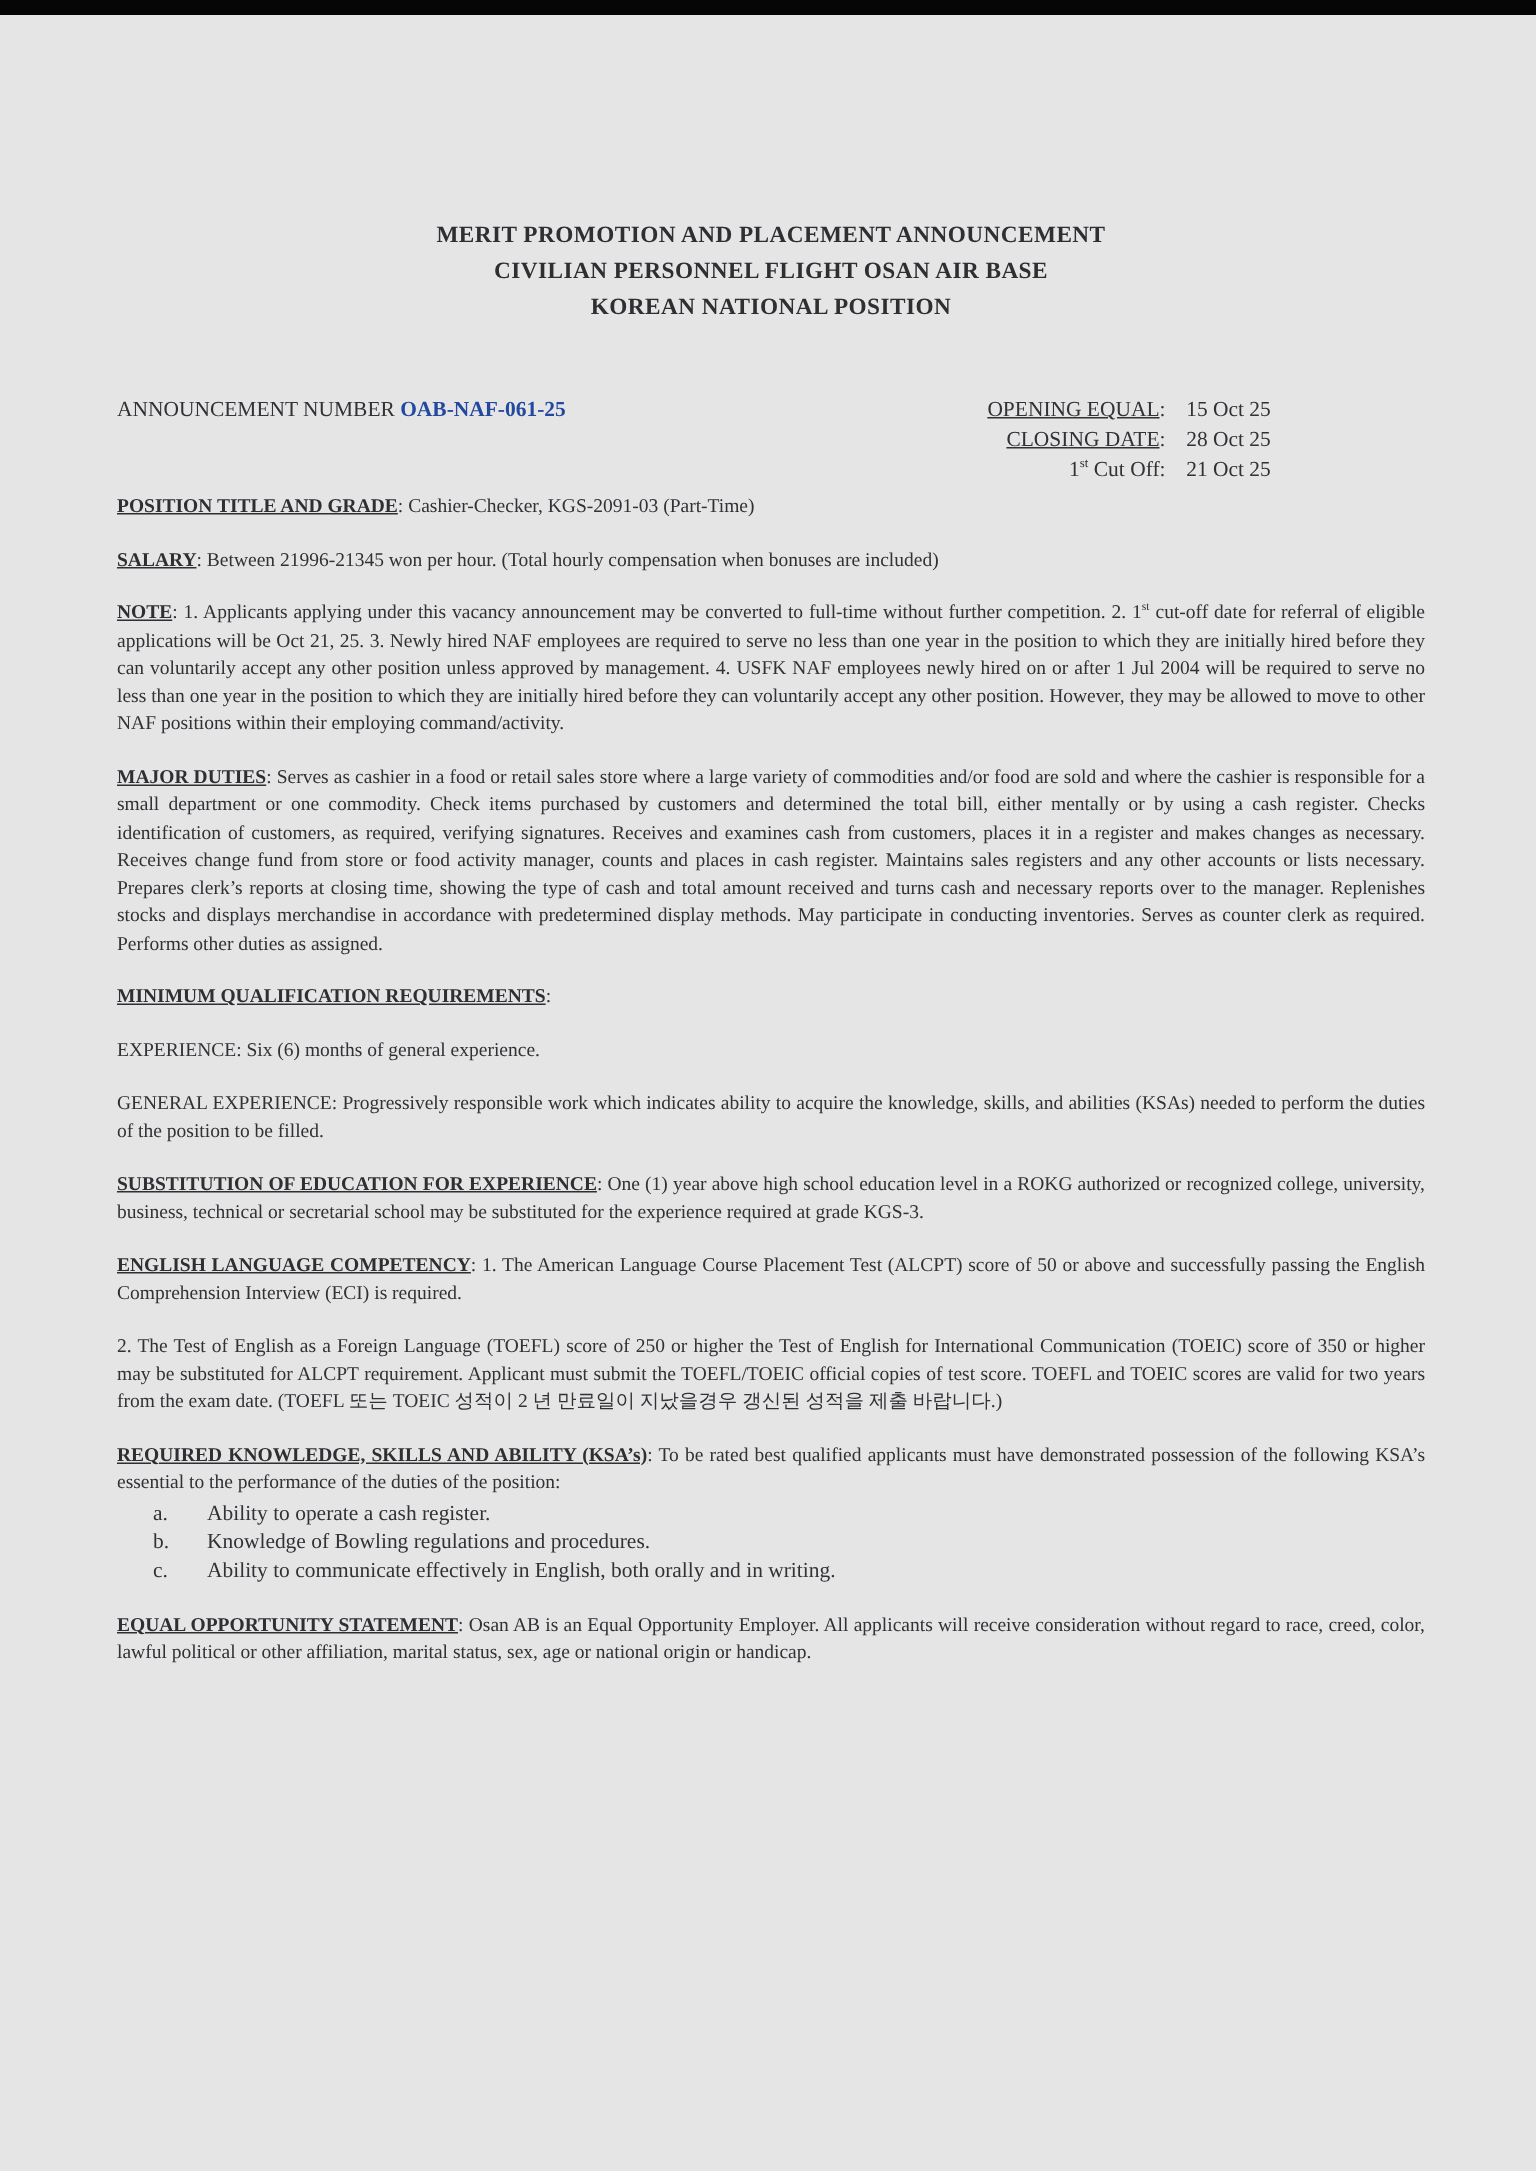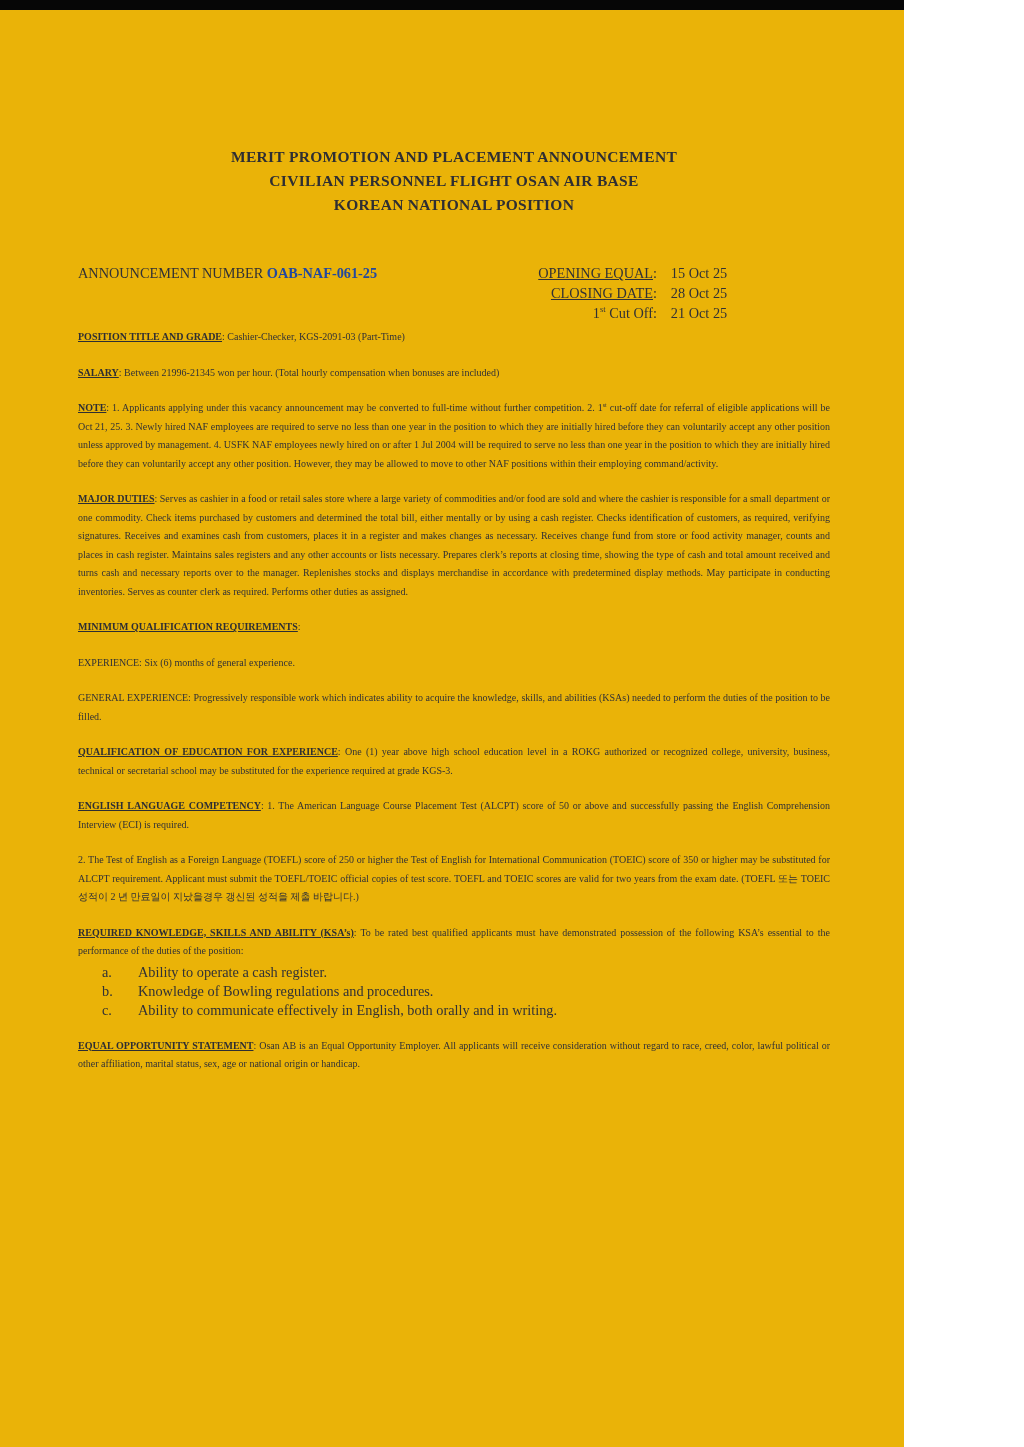--- a/index.html
+++ b/index.html
@@ -4,23 +4,23 @@
 <style>
   html, body { margin: 0; padding: 0; }
   body {
     width: 1024px;
     background: #ffffff;
     font-family: "Liberation Serif", "DejaVu Serif", serif;
     color: #313136;
   }
   .page {
     position: relative;
-    width: 904px;
+    width: 1024px;
     height: 1447px;
-    background: #eab308;
+    background: #e5e5e5;
     overflow: hidden;
   }
   .scan-bar {
     position: absolute;
     top: 0; left: 0;
     width: 1024px;
     height: 10px;
     background: #060606;
   }
   .content {
@@ -46,21 +46,21 @@
     font-weight: bold;
     color: #2248a0;
     cursor: pointer;
   }
   .dates-block { margin-right: 98px; }
   .dates-row { display: flex; line-height: 20px; }
   .dates-label { flex: 1; text-align: right; white-space: nowrap; }
   .dates-value { width: 66px; text-align: center; padding-left: 9px; white-space: nowrap; }
   .u { text-decoration: underline; }
   p.para {
-    font-size: 10px;
+    font-size: 13px;
     line-height: 18.5px;
     margin: 17px 0 17px 0;
     text-align: justify;
   }
   p.first-para { margin-top: 5px; }
   .hdr {
     font-weight: bold;
     text-decoration: underline;
     color: #2e2e33;
   }
@@ -128,21 +128,21 @@
 
     <p class="para">
       <span>EXPERIENCE: Six (6) months of general experience.</span>
     </p>
 
     <p class="para">
       <span>GENERAL EXPERIENCE:  Progressively responsible work which indicates ability to acquire the knowledge, skills, and abilities (KSAs) needed to perform the duties of the position to be filled.</span>
     </p>
 
     <p class="para">
-      <span class="hdr">QUALIFICATION OF EDUCATION FOR EXPERIENCE</span><span>:  </span><span>One (1) year above high school education level in a ROKG authorized or recognized college, university, business, technical or secretarial school may be substituted for the experience required at grade KGS-3.</span>
+      <span class="hdr">SUBSTITUTION OF EDUCATION FOR EXPERIENCE</span><span>:  </span><span>One (1) year above high school education level in a ROKG authorized or recognized college, university, business, technical or secretarial school may be substituted for the experience required at grade KGS-3.</span>
     </p>
 
     <p class="para">
       <span class="hdr">ENGLISH LANGUAGE COMPETENCY</span><span>:  </span><span>1. The American Language Course Placement Test (ALCPT) score of 50 or above and successfully passing the English Comprehension Interview (ECI) is required.</span>
     </p>
 
     <p class="para">
       <span>2.  The Test of English as a Foreign Language (TOEFL) score of 250 or higher the Test of English for International Communication (TOEIC) score of 350 or higher may be substituted for ALCPT requirement.  Applicant must submit the TOEFL/TOEIC official copies of test score.  TOEFL and TOEIC scores are valid for two years from the exam date.  (TOEFL 또는 TOEIC 성적이 2 년 만료일이 지났을경우 갱신된 성적을 제출 바랍니다.)</span>
     </p>
 

